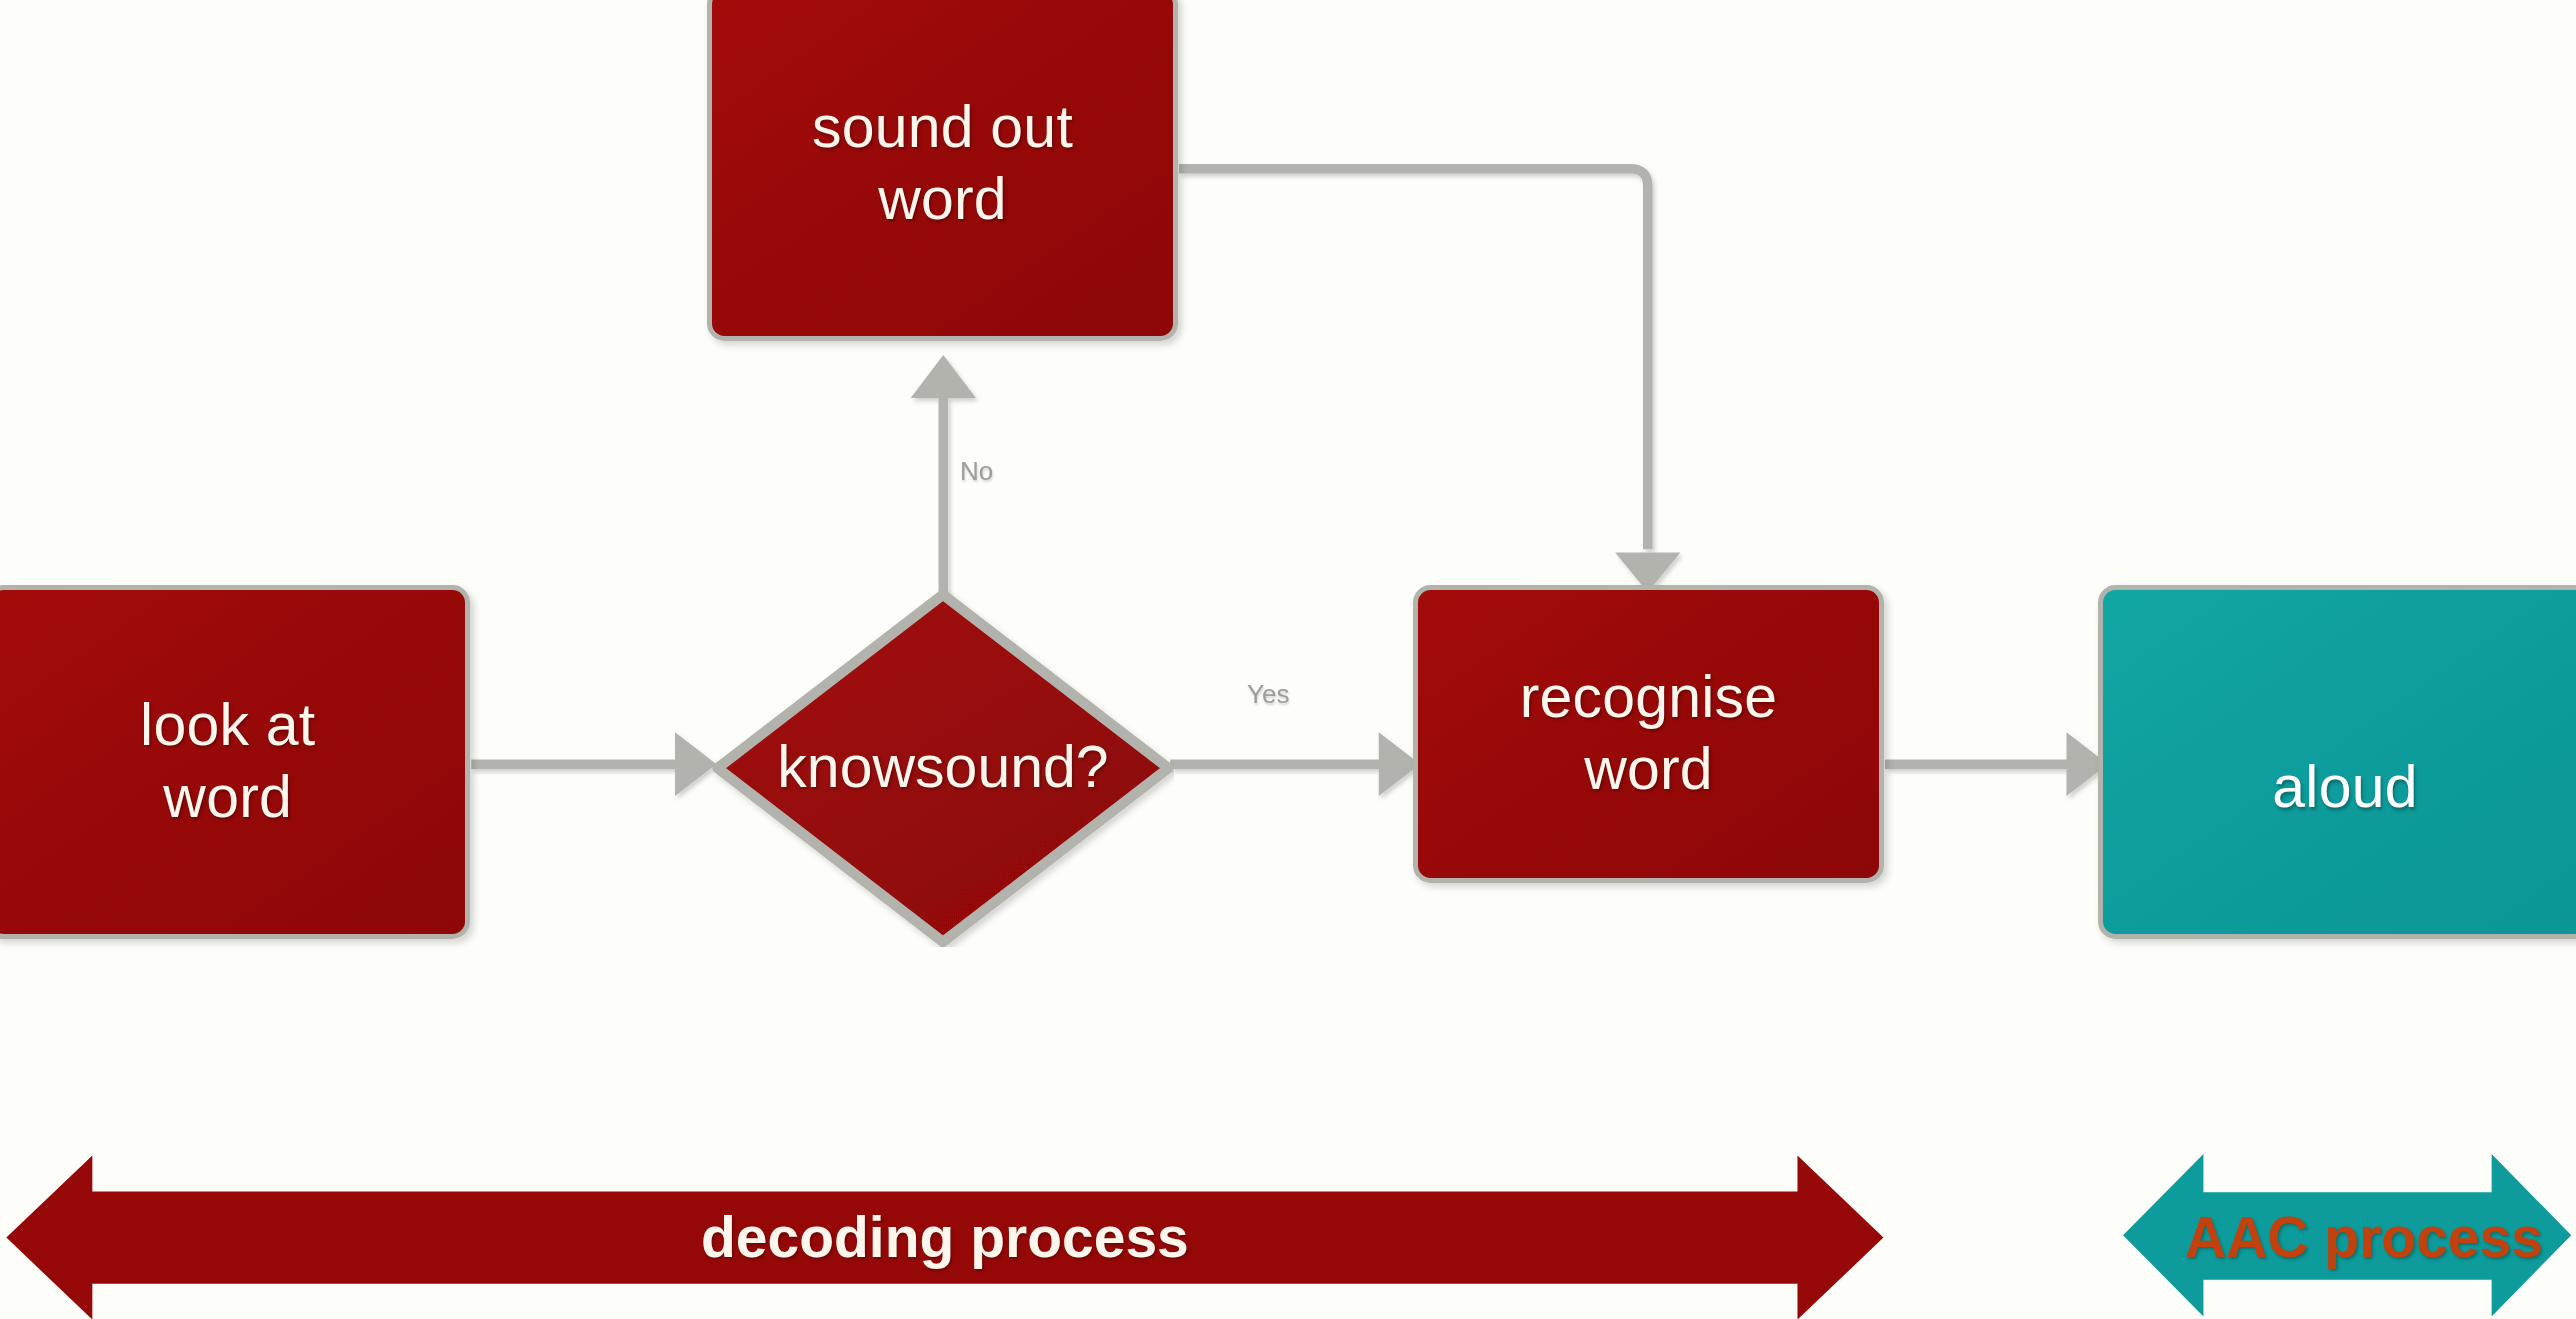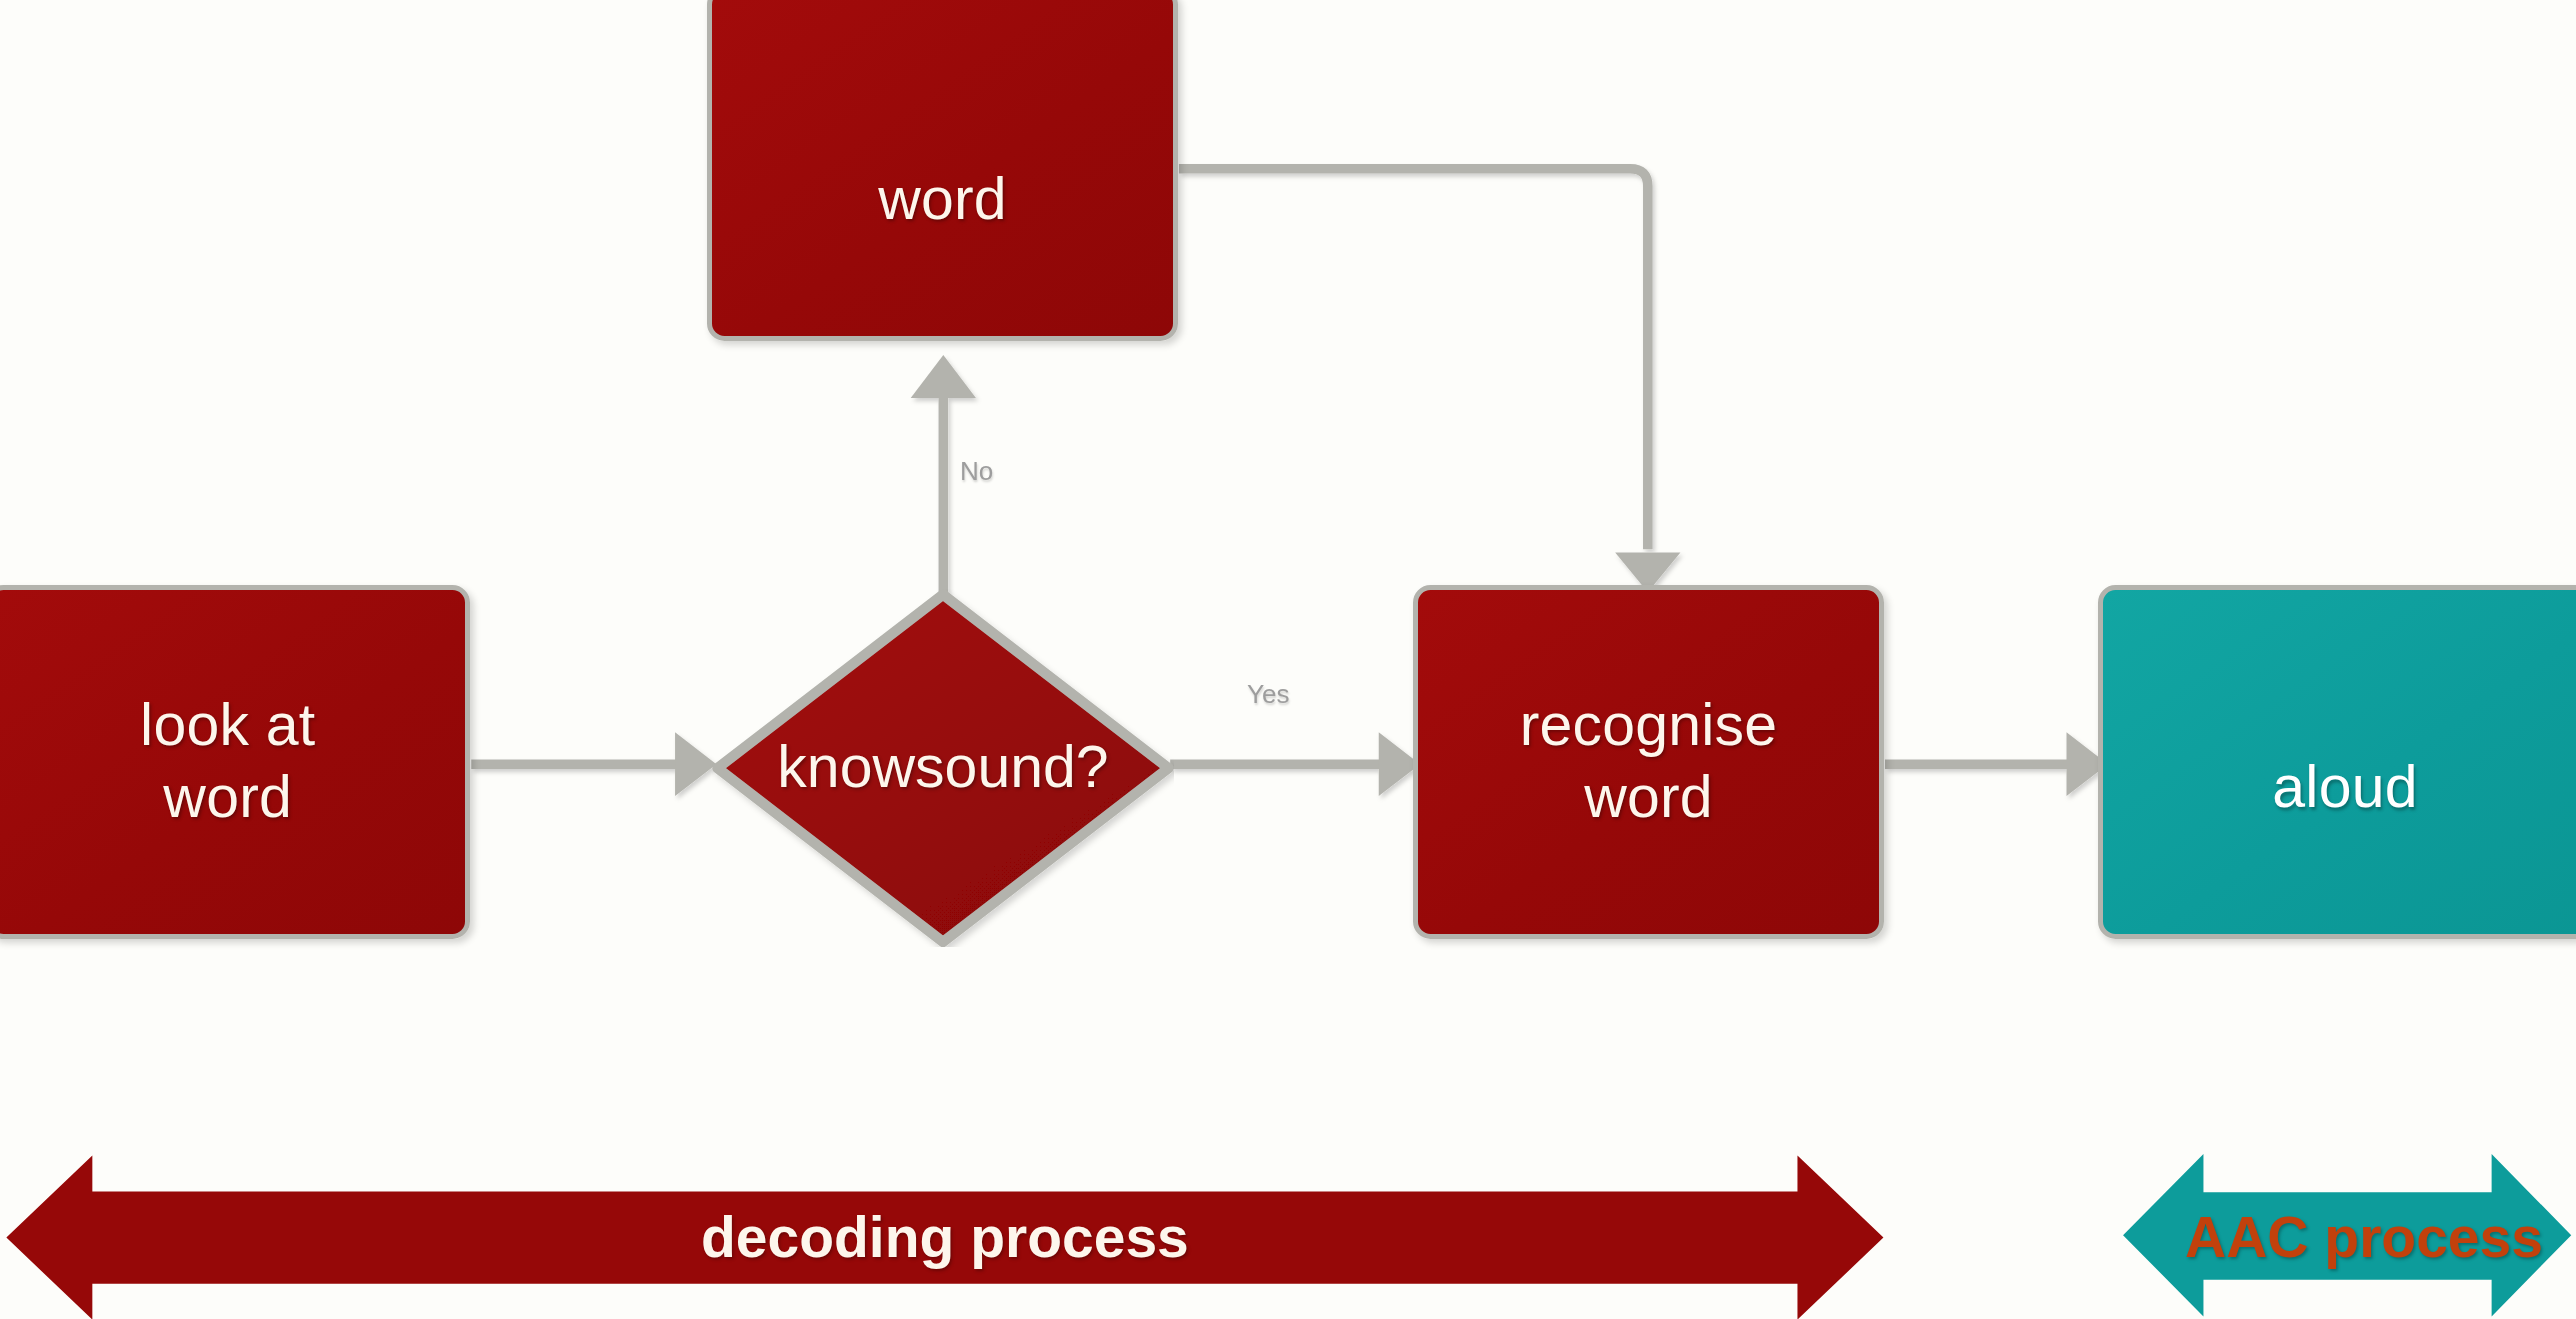--- a/index.html
+++ b/index.html
@@ -33,21 +33,21 @@
     letter-spacing: 0.2px;
     text-shadow: 1.6px 2.4px 3.2px rgba(0,0,0,0.30);
     box-shadow: 3.2px 4px 7.2px rgba(0,0,0,0.16);
   }
   .node-red  { background: linear-gradient(145deg,#a30b0b 0%, #960808 55%, #8e0707 100%); }
   .node-teal { background: linear-gradient(145deg,#12a6a3 0%, #0d9c9b 55%, #0b9694 100%);
                color: #ffffff; }
 
   #node-look      { left: -14.3px;  top: 585px; width: 484px;  height: 354px; }
   #node-sound     { left: 707px;  top: -12.7px; width: 471px;  height: 354px; }
-  #node-recognise { left: 1413px; top: 585px; width: 471px;  height: 354px; }
+  #node-recognise { left: 1413px; top: 585px; width: 471px;  height: 298px; }
   #node-read      { left: 2098px; top: 585px; width: 494px;  height: 354px; }
   #node-read .node-label { transform: translateY(-9.6px); }
 
   
   #node-decision {
     position: absolute;
     left: 712px;
     top: 589px;
     width: 462px;
     height: 358px;
@@ -143,21 +143,21 @@
       <line x1="2368" y1="960" x2="2600" y2="960" stroke="#b3b3ad" stroke-width="12"></line>
       <polygon points="2596,920 2648,960 2596,1000" fill="#b3b3ad"></polygon>
     </g>
   </svg>
 
   <div id="node-look" class="node node-red">
     <div class="node-label"><span>look at</span><br><span>word</span></div>
   </div>
 
   <div id="node-sound" class="node node-red">
-    <div class="node-label"><br><span>word</span></div>
+    <div class="node-label"><span>sound out</span><br><span>word</span></div>
   </div>
 
   <div id="node-decision">
     <svg class="dia-shape" viewBox="0 0 580 450" xmlns="http://www.w3.org/2000/svg">
       <defs>
         <linearGradient id="diaGrad" x1="0" y1="0" x2="0.8" y2="1">
           <stop offset="0%" stop-color="#a30b0b"></stop>
           <stop offset="55%" stop-color="#960808"></stop>
           <stop offset="100%" stop-color="#8b0606"></stop>
         </linearGradient>

